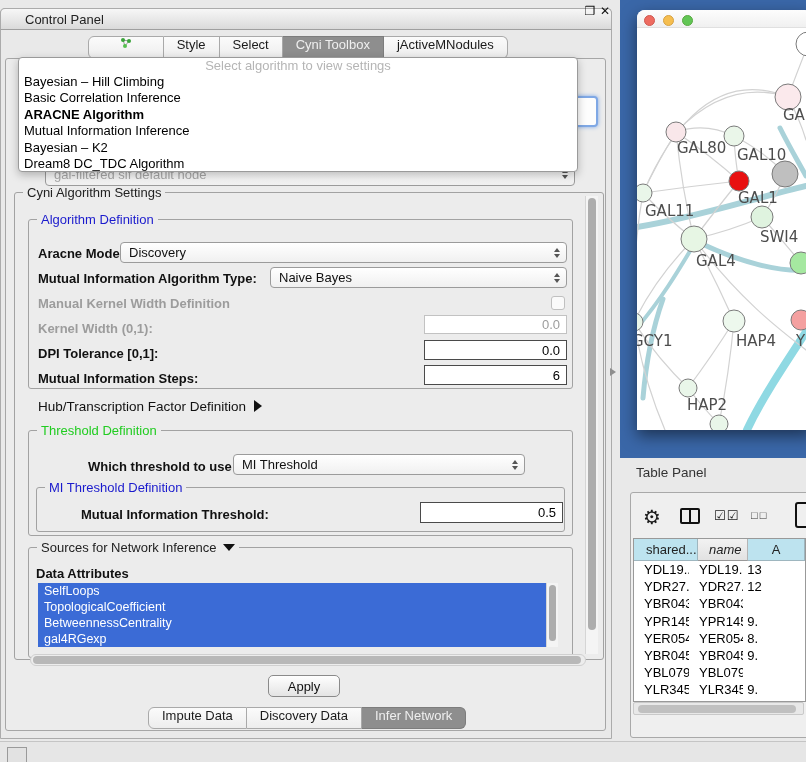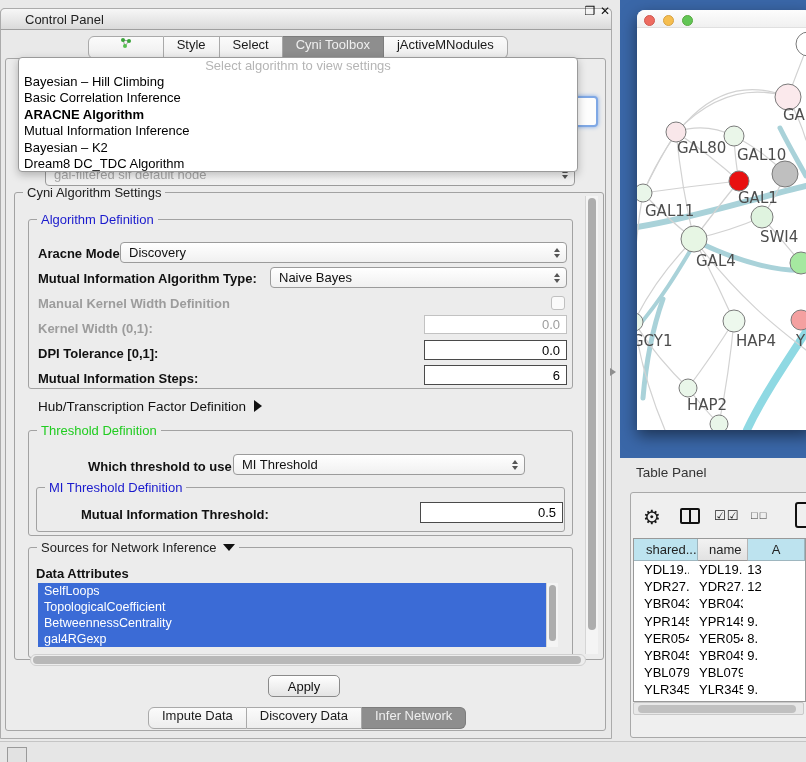--- a/index.html
+++ b/index.html
@@ -170,21 +170,21 @@
   <div class="tp-toolbar-icon" style="left:643px;top:505px;font-size:20px;">⚙</div>
   <div class="tp-toolbar-icon col-icon" style="left:680px;top:508px;">
       <div></div>
     </div>
   <div class="tp-toolbar-icon" style="left:714px;top:508px;font-size:13px;letter-spacing:1px;">☑☑</div>
   <div class="tp-toolbar-icon" style="left:751px;top:509px;font-size:11px;letter-spacing:2px;color:#333;">□□</div>
   <div class="tp-toolbar-icon cut-icon" style="left:795px;top:502px;"></div>
   <div class="tbl">
     <div class="tbl-head" id="tbl-head">
         <div class="th c0 sel" style="padding-left: 12px;">shared...</div>
-        <div class="th c1" style="padding-left: 6px;">name</div>
+        <div class="th c1" style="padding-left: 6px; font-style: italic;">name</div>
         <div class="th c2 sel" style="padding-left: 0px;">A</div>
       </div>
     <div id="tbl-rows">
         <div class="tr">
           <div class="td c0">YDL19...</div>
           <div class="td c1">YDL19...</div>
           <div class="td c2">13</div>
         </div>
         <div class="tr">
           <div class="td c0">YDR27...</div>

